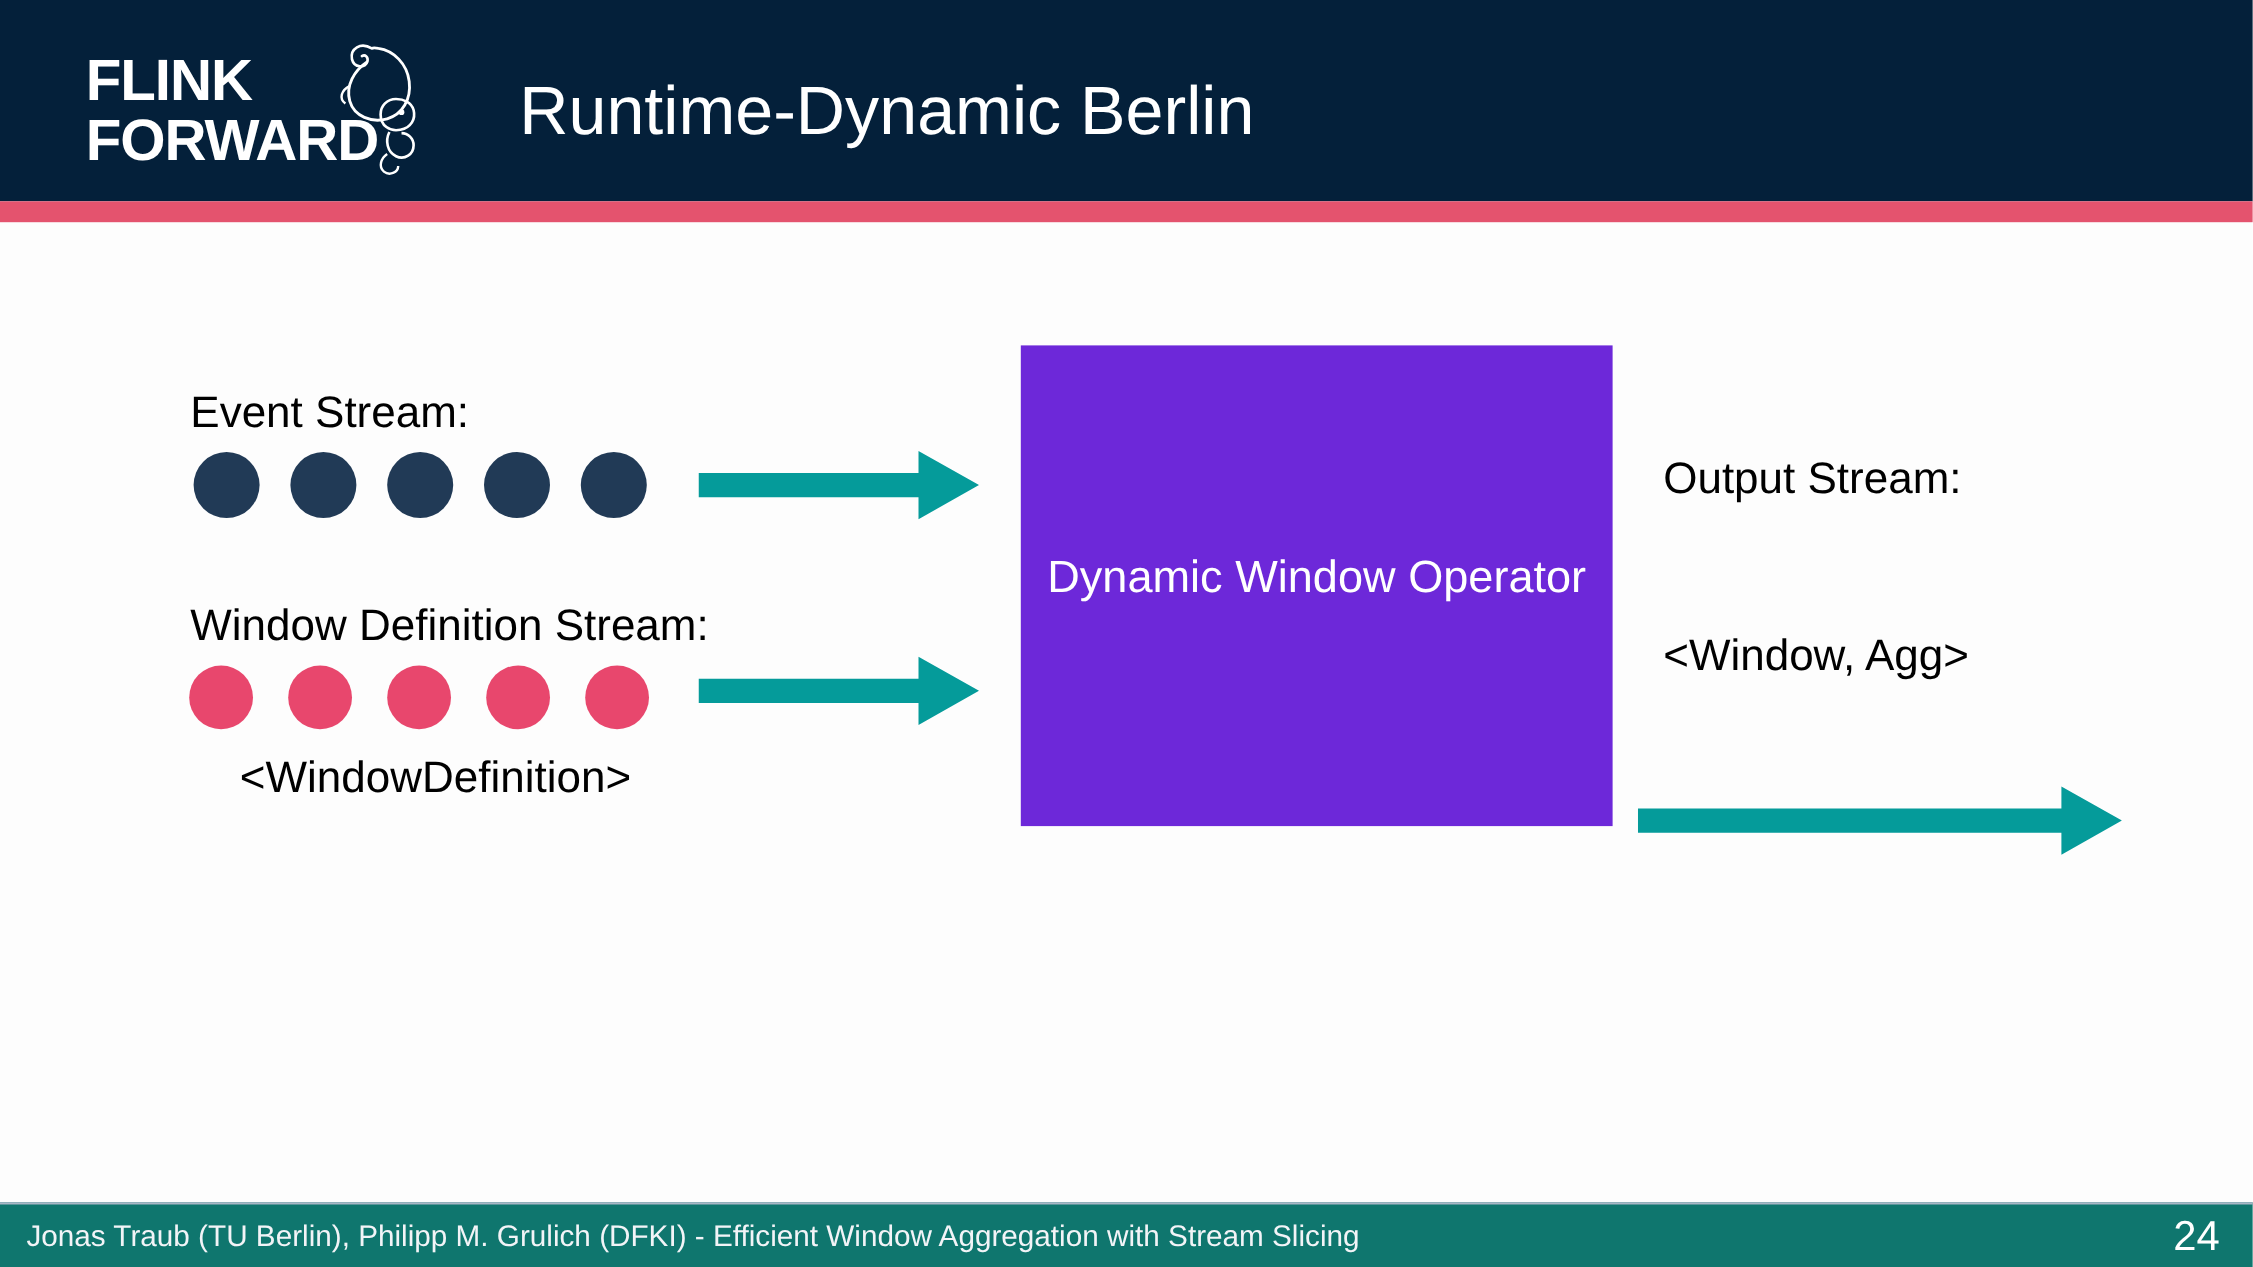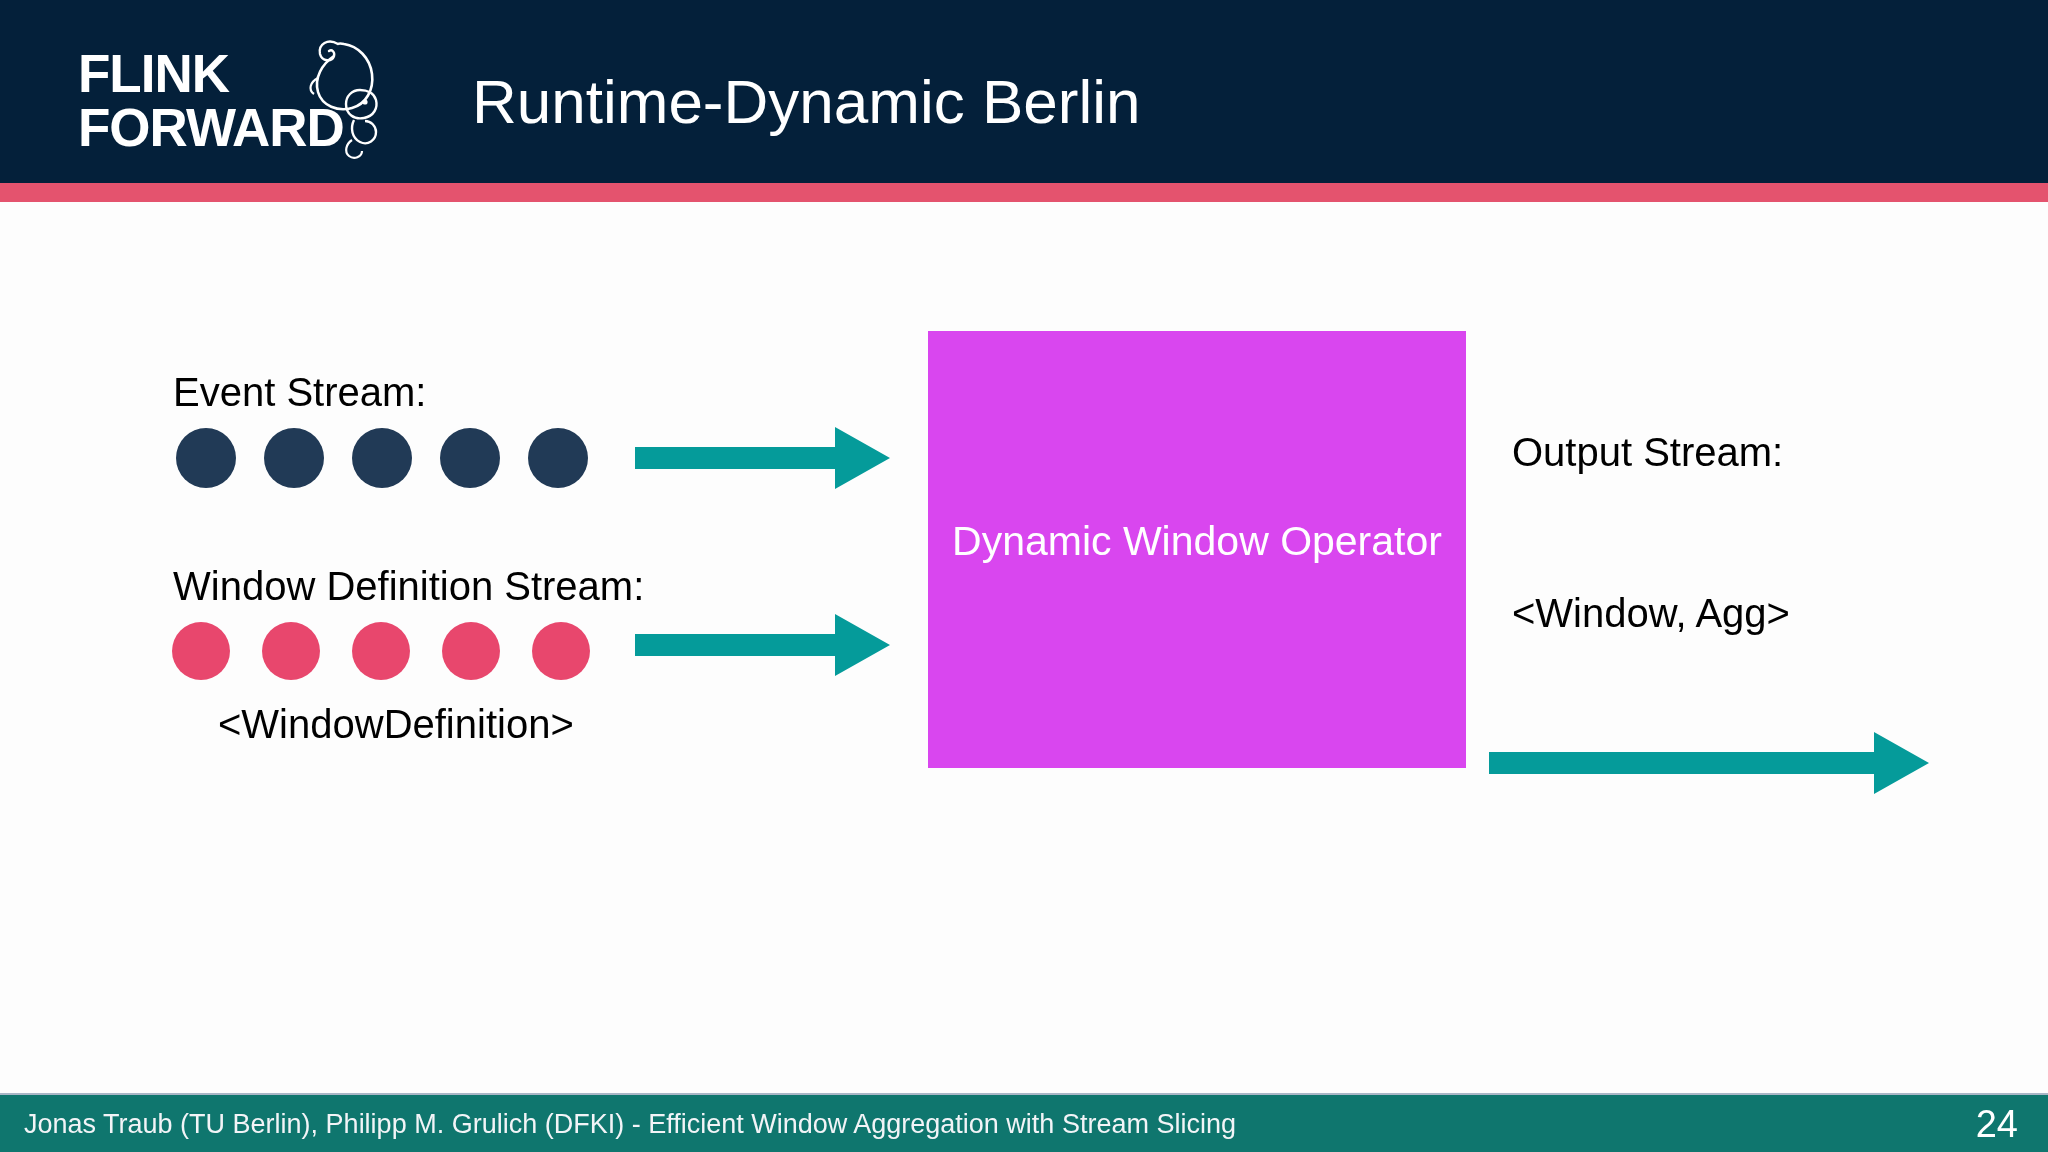--- a/index.html
+++ b/index.html
@@ -55,21 +55,21 @@
     color:#ffffff;
     font-size:62px;
     font-weight:400;
     line-height:80px;
     white-space:nowrap;
     font-family:"Liberation Sans", sans-serif;
   }
 
   
   #diagram {
-    position:absolute; left:0; top:202px;
+    position:absolute; left:0; top:185px;
     width:2048px; height:891px;
   }
 
   .stream-label {
     position:absolute;
     color:#000000;
     font-size:40px;
     line-height:44px;
     white-space:nowrap;
     font-family:"Liberation Sans", sans-serif;
@@ -98,21 +98,21 @@
   .arrow {
     position:absolute;
     display:block;
   }
 
   
   #operator-box {
     position:absolute;
     left:928px; top:129px;
     width:538px; height:437px;
-    background:#d946ef;
+    background:#6d28d9;
   }
   #operator-label {
     position:absolute;
     left:0; right:0;
     top:186px;
     text-align:center;
     color:#ffffff;
     font-size:41px;
     line-height:48px;
     font-family:"Liberation Sans", sans-serif;

